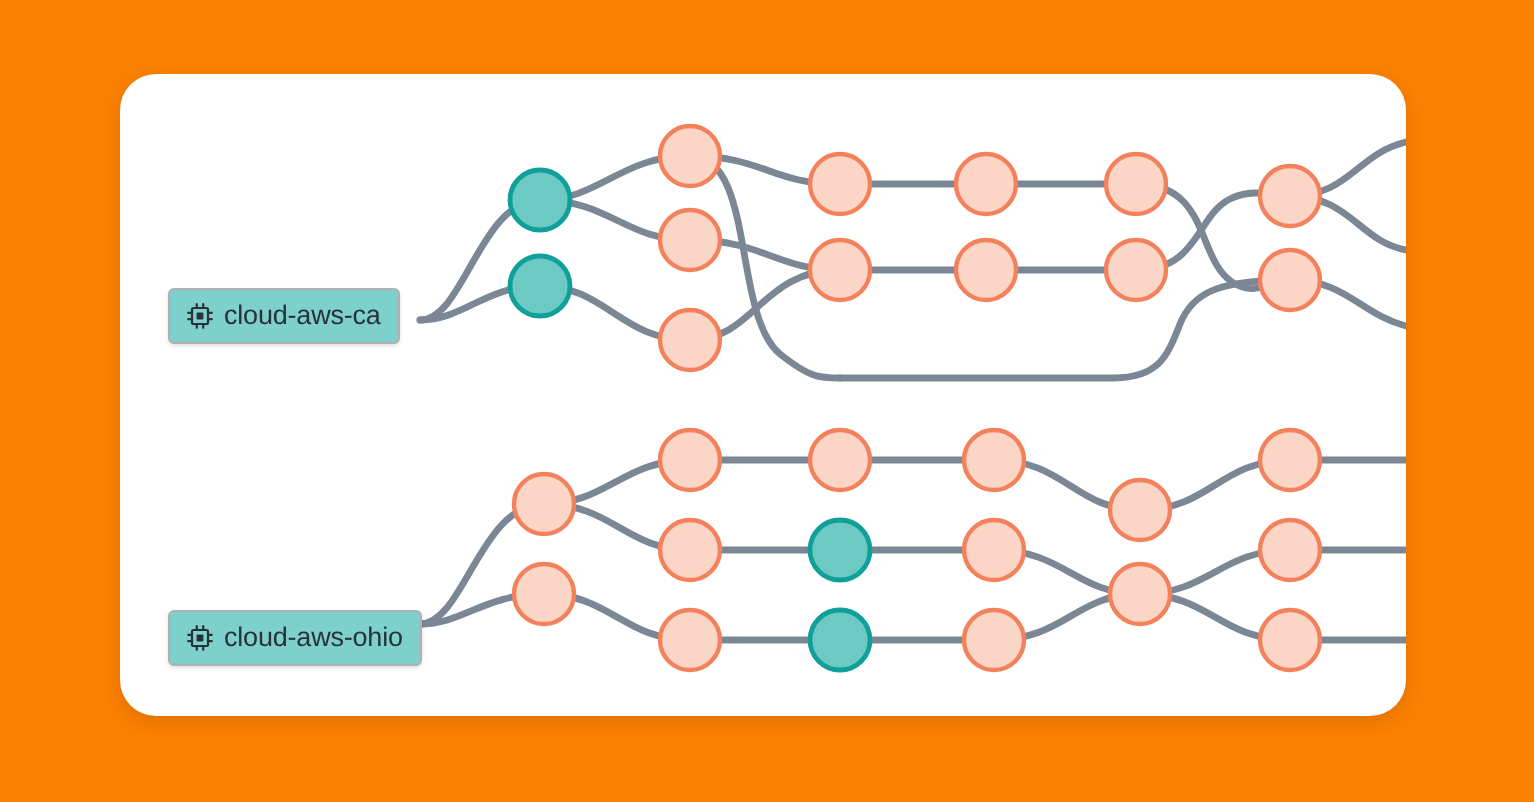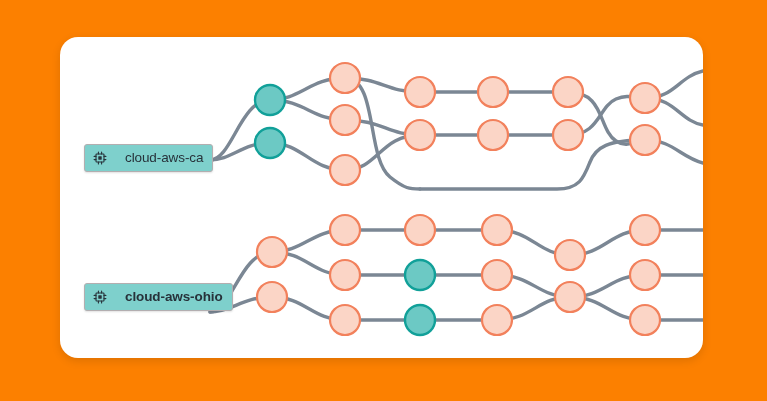--- a/index.html
+++ b/index.html
@@ -36,21 +36,21 @@
     left: 0;
     top: 0;
     width: 643px;
     height: 321px;
     display: block;
   }
   .node-label {
     position: absolute;
     display: flex;
     align-items: center;
-    gap: 17px;
+    gap: 4px;
     background: #7ed0cc;
     border: 1px solid #b3aeb0;
     border-radius: 3px;
     padding: 5px 9px 5px 7px;
     box-sizing: border-box;
     font-size: 13px;
     color: #27323a;
     line-height: 1;
     white-space: nowrap;
     box-shadow: 0 1px 2px rgba(0,0,0,0.12);
@@ -59,21 +59,21 @@
     width: 16px;
     height: 16px;
     flex: 0 0 16px;
     display: block;
   }
   .node-label .label-text {
     font-size: 13.5px;
     letter-spacing: -0.1px;
   }
   #label-ca { left: 24px; top: 107px; }
-  #label-ohio { left: 24px; top: 246px; font-weight: bold; }
+  #label-ohio { left: 24px; top: 268px; }
 </style>
 </head>
 <body>
 
 <div id="stage">
 
   <div id="card">
 
     <svg id="graph-svg" viewBox="0 0 643 321" aria-hidden="true">
       <defs></defs>

